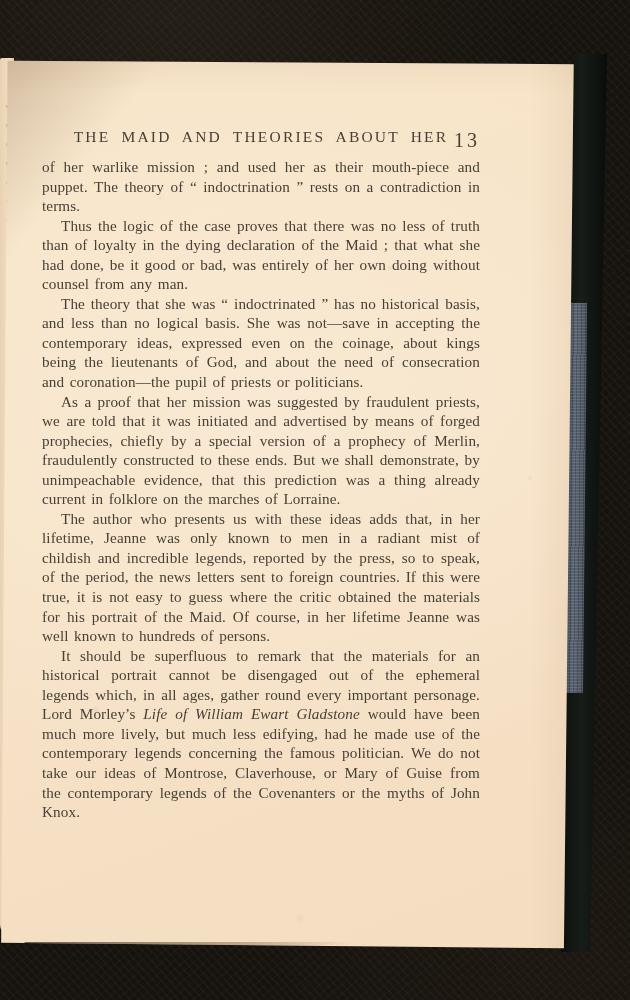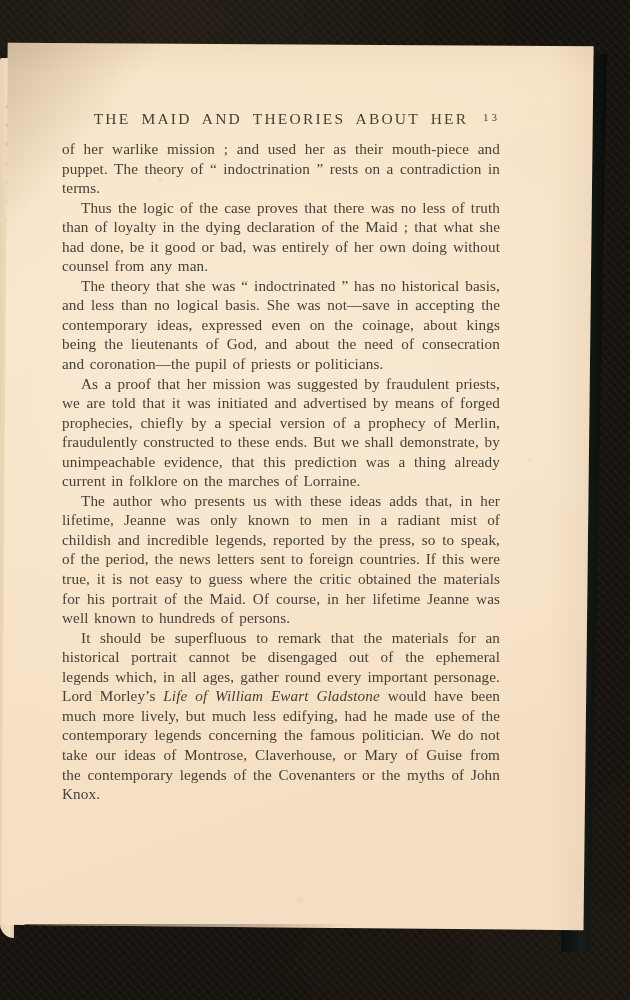--- a/index.html
+++ b/index.html
@@ -60,28 +60,27 @@
     background:
       repeating-linear-gradient(to bottom, rgba(255,255,255,0.10) 0 1px, rgba(0,0,0,0) 1px 3px),
       repeating-linear-gradient(to right, rgba(0,0,0,0.20) 0 1px, rgba(0,0,0,0) 1px 4px),
       linear-gradient(to right, #3e4754, #5b6573 40%, #4a5360);
     transform: skewX(-0.6deg);
   }
 
   
   .page {
     position: absolute;
-    left: 0; top: 40px;
+    left: 0; top: 58px;
     width: 576px; height: 892px;
     background:
       radial-gradient(ellipse 700px 500px at 45% 40%, rgba(255,252,242,0.25), rgba(0,0,0,0) 75%),
       linear-gradient(160deg, #f8e6ca 0%, #f7e3c8 45%, #f4ddc1 100%);
     clip-path: polygon(1.3% 0.3%, 99.6% 0.7%, 97.9% 99.8%, 0.2% 99.2%);
     box-shadow: -5px 4px 10px rgba(25,12,4,0.55);
-    padding-left: 20px;
   }
   .page-inner-shade {
     position: absolute; inset: 0;
     background:
       linear-gradient(128deg, rgba(120,88,58,0.30) 0%, rgba(120,88,58,0.0) 13%),
       linear-gradient(to left, rgba(150,112,70,0.10), rgba(0,0,0,0) 8%),
       linear-gradient(to bottom, rgba(150,112,70,0.08), rgba(0,0,0,0) 4%);
     pointer-events: none;
   }
   .page-spots {
@@ -113,21 +112,21 @@
     word-spacing: 5px;
     color: #453e35;
     text-align: center;
     white-space: nowrap;
   }
   .folio {
     position: absolute;
     right: 0; top: 1px;
     letter-spacing: 3px;
     word-spacing: 0;
-    font-size: 11px;
+    font-size: 20px;
   }
 
   .body-text {
     margin: 11px 0 0 42px;
     width: 438px;
     font-family: "Liberation Serif", serif;
     font-size: 15.2px;
     line-height: 19.55px;
     color: #474037;
     text-align: justify;

